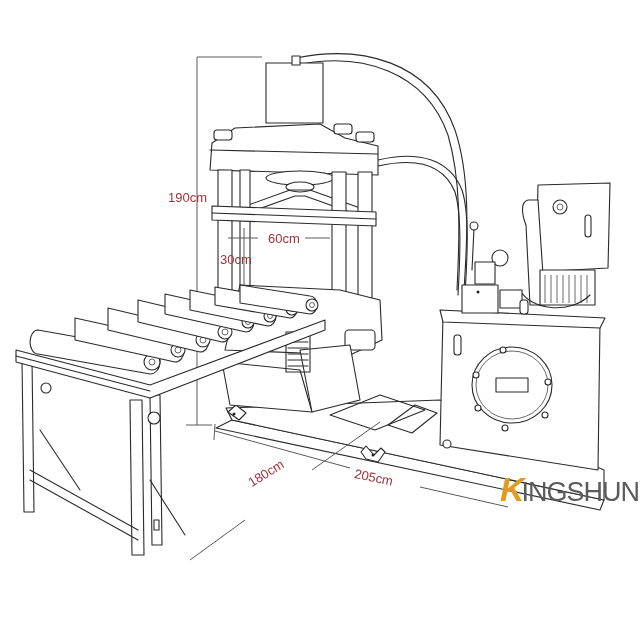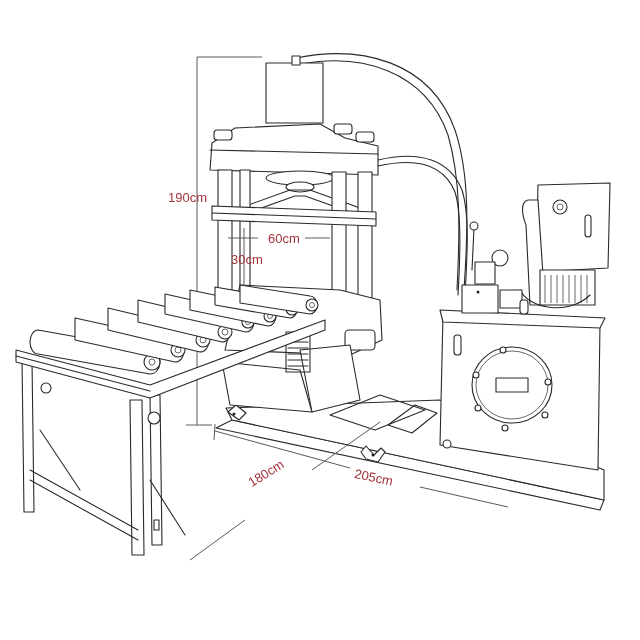--- a/index.html
+++ b/index.html
@@ -177,17 +177,20 @@
 
   <g>
     <line class="dim" x1="215" y1="431" x2="350" y2="468"></line>
     <line class="dim" x1="420" y1="487" x2="508" y2="507"></line>
     <line class="dim" x1="215" y1="424" x2="214" y2="440"></line>
   </g>
 </svg>
 
 <div class="dimlabel" style="left:168px; top:191px;">190cm</div>
 <div class="dimlabel" style="left:268px; top:232px;">60cm</div>
-<div class="dimlabel" style="left:231px; top:253px;">30cm</div>
+<div class="dimlabel" style="left:220px; top:253px;">30cm</div>
 <div class="dimlabel" style="left:246px; top:478px; transform: rotate(-32deg); transform-origin: left top;">180cm</div>
 <div class="dimlabel" style="left:356px; top:467px; transform: rotate(12deg); transform-origin: left top;">205cm</div>
 
+<div class="logo">
+  <span class="k">K</span><span>INGSHUN</span>
+</div>
 </div>
 
 </body></html>

